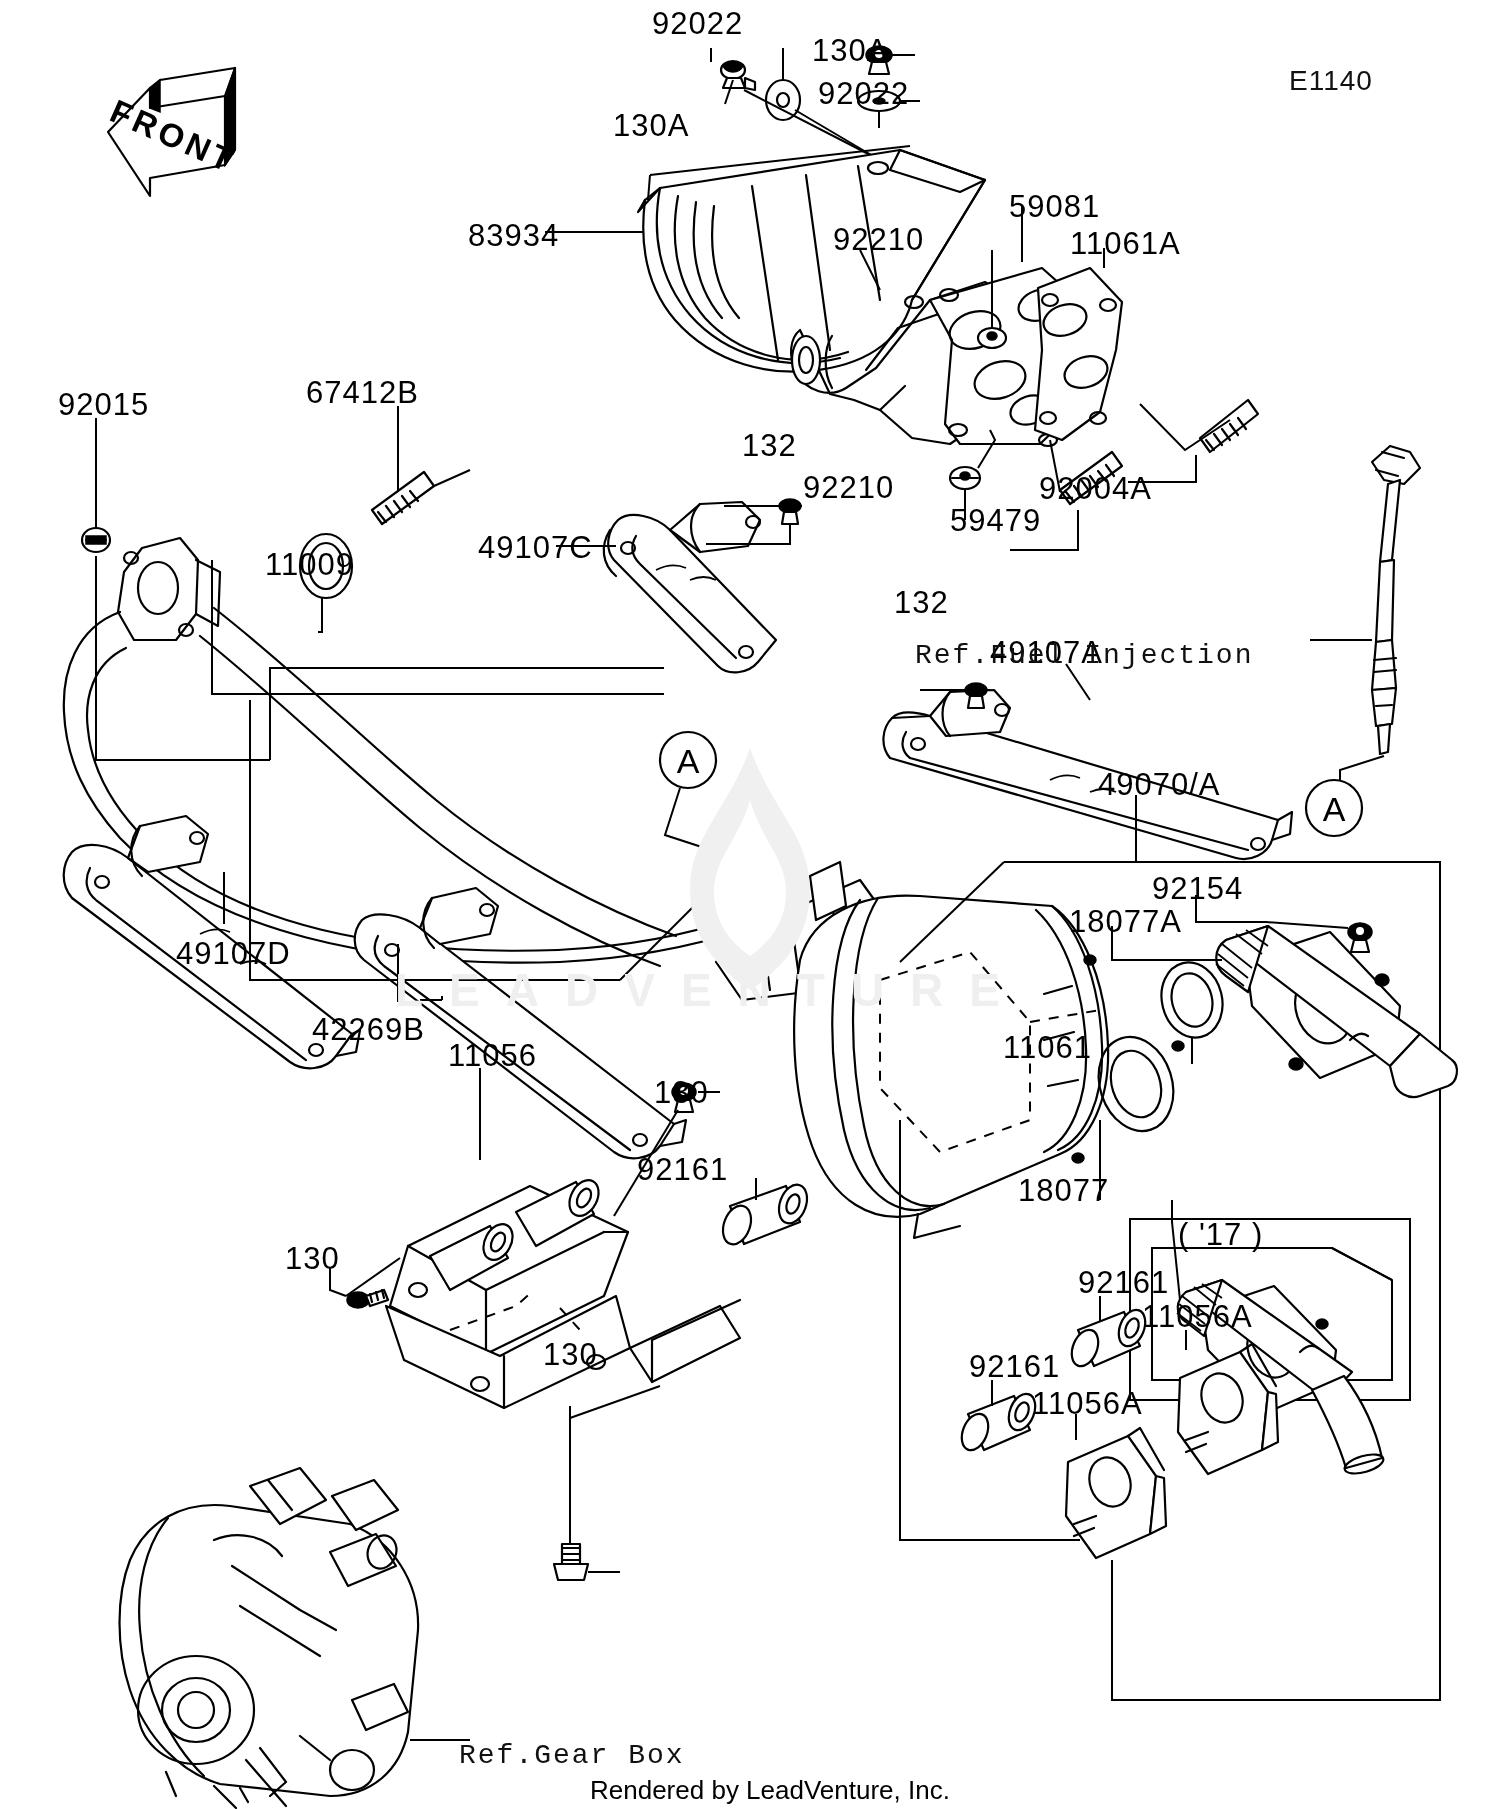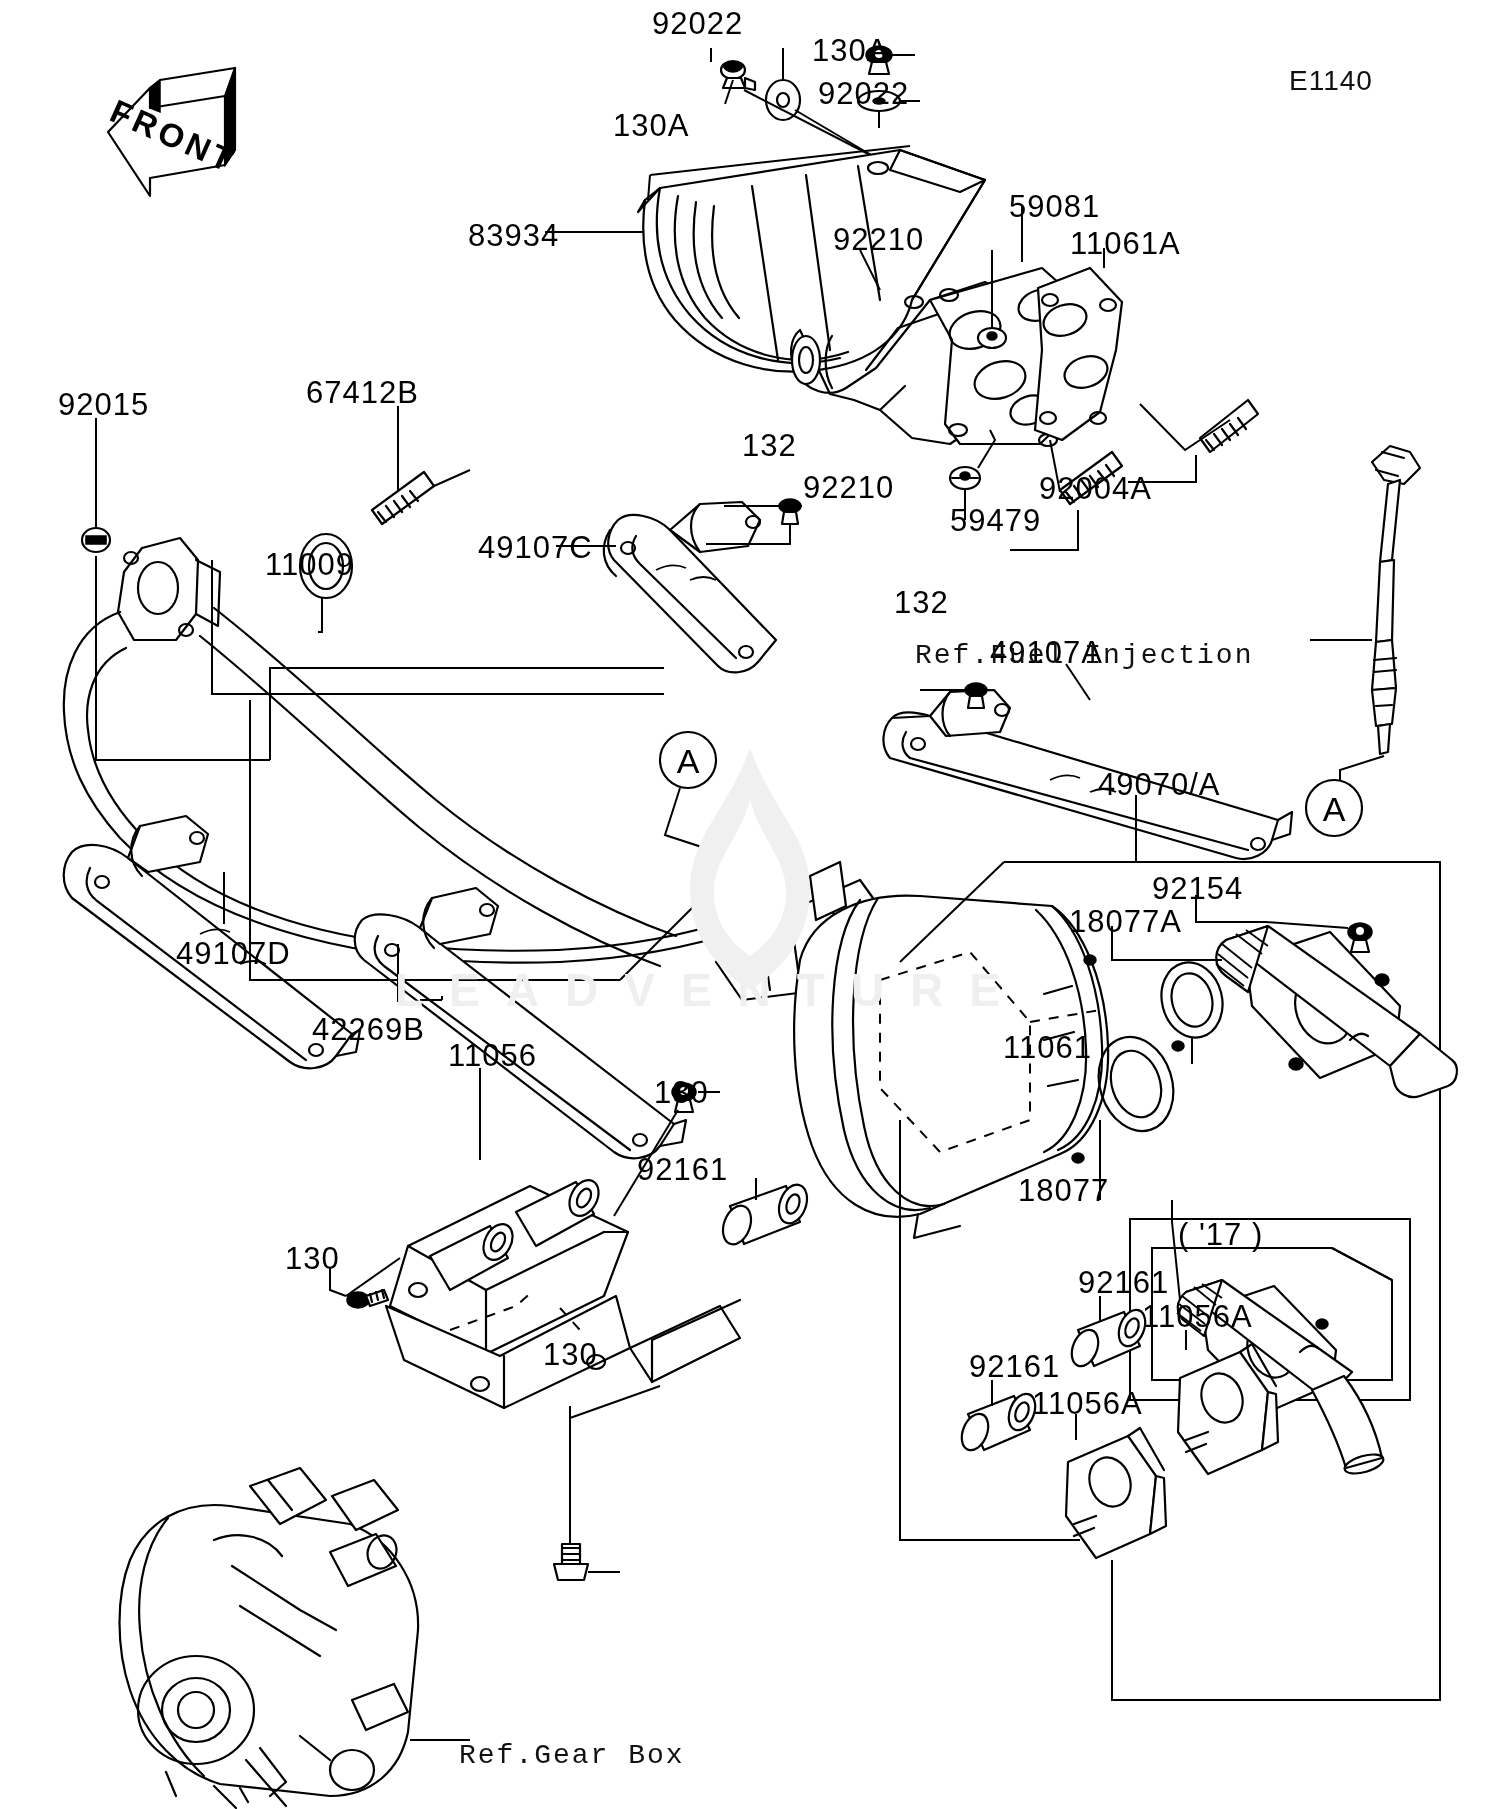--- a/index.html
+++ b/index.html
@@ -580,14 +580,15 @@
   <div class="lbl" style="left:1142px;top:1301px">11056A</div>
   <div class="lbl" style="left:543px;top:1339px">130</div>
   <div class="lbl" style="left:969px;top:1351px">92161</div>
   <div class="lbl" style="left:1032px;top:1388px">11056A</div>
 
   <div class="mono" style="position:absolute;left:915px;top:640px">Ref.Fuel Injection</div>
   <div class="mono" style="position:absolute;left:459px;top:1740px">Ref.Gear Box</div>
 
   <div class="lbl" style="left:1178px;top:1219px">( '17 )</div>
 
+  <div class="credit" style="position:absolute;left:590px;top:1775px">Rendered by LeadVenture, Inc.</div>
 
 </div>
 
 </body></html>

